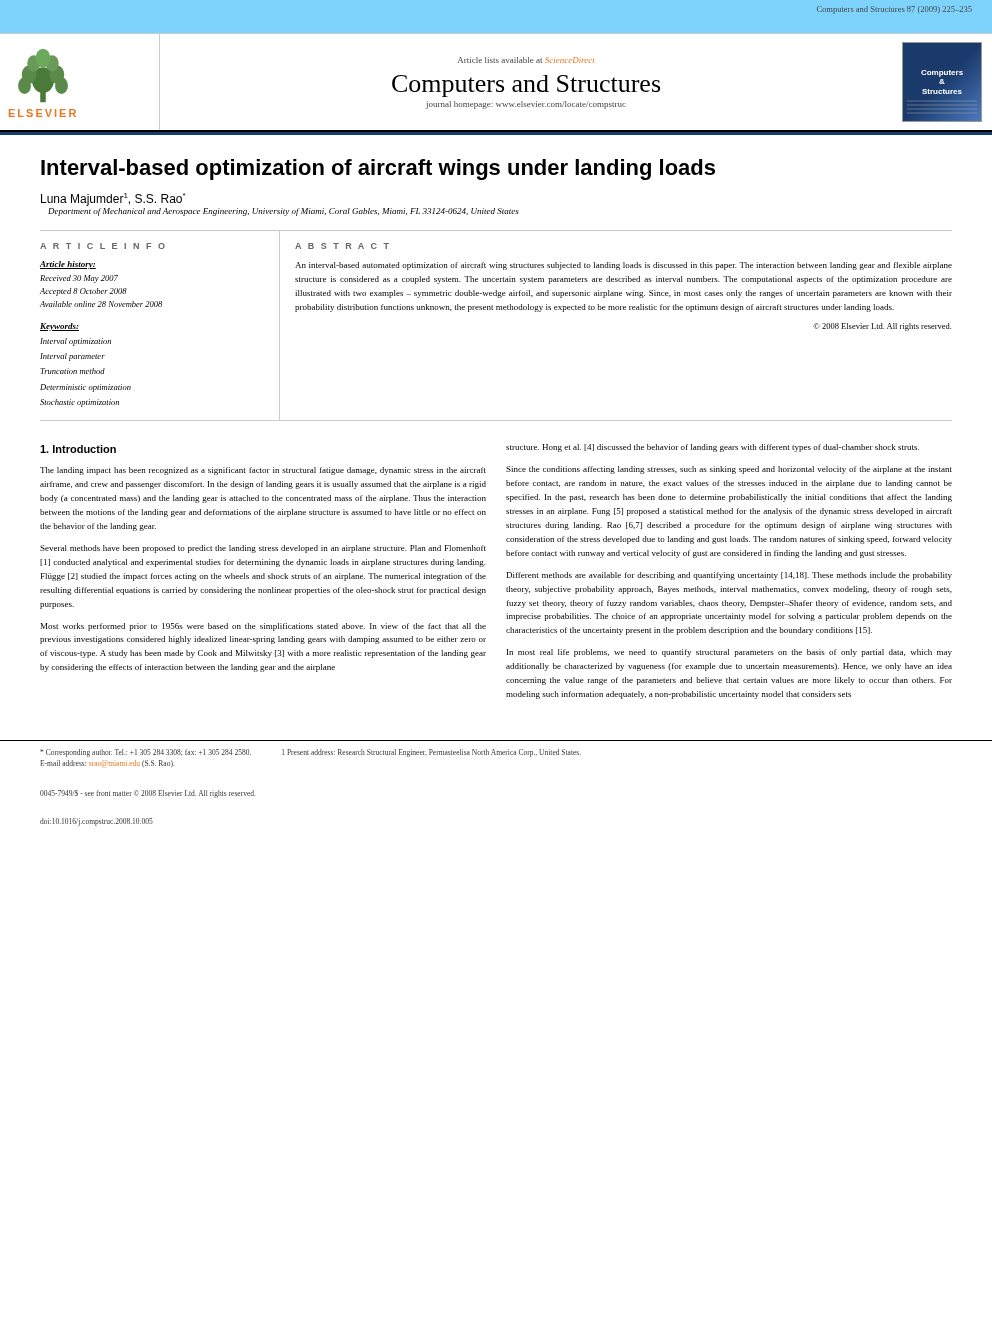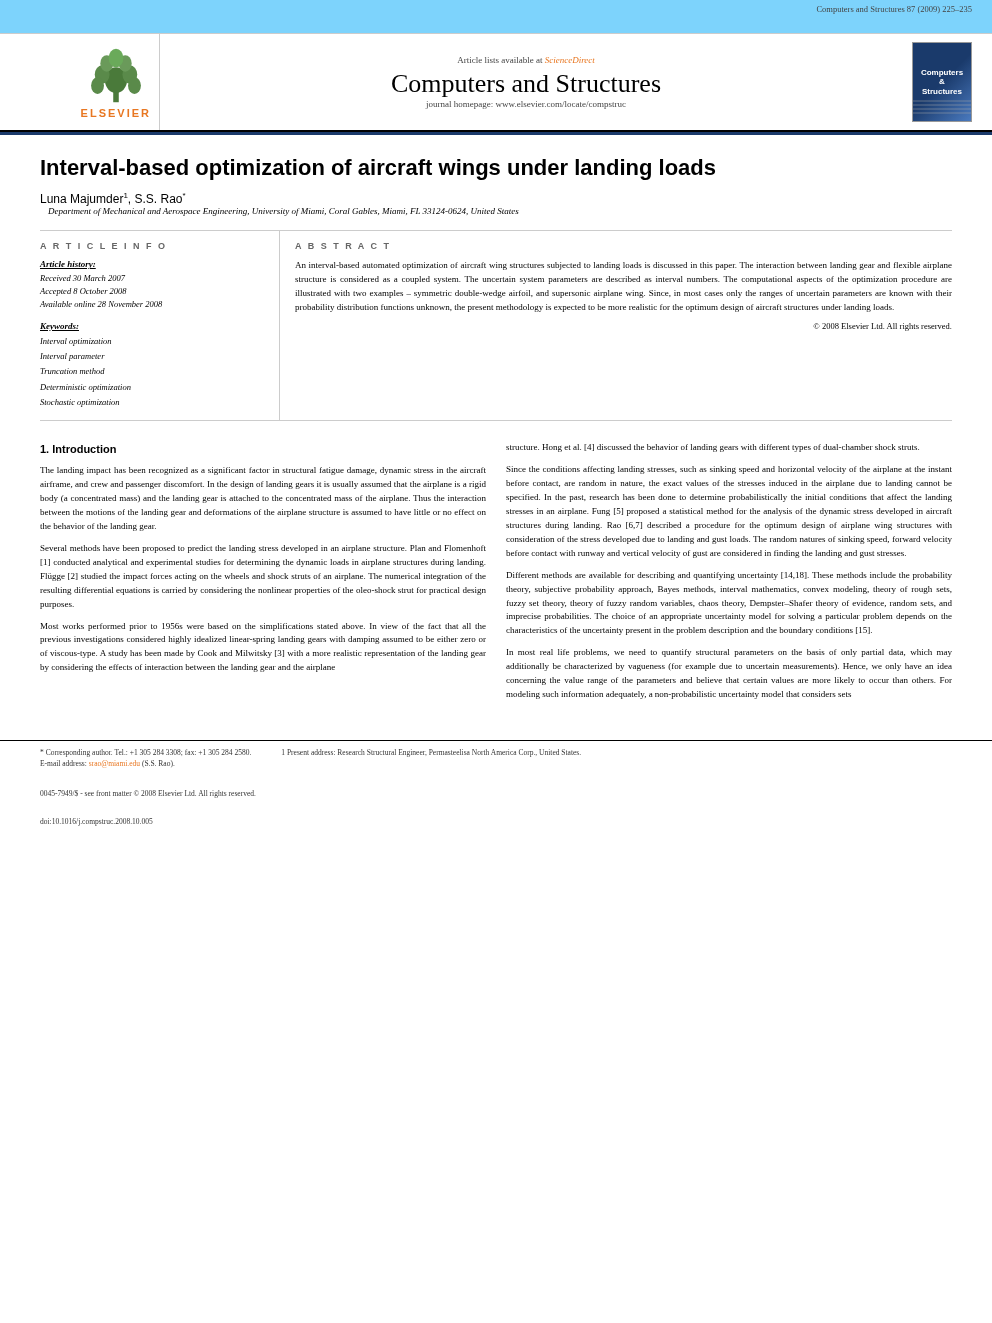--- a/index.html
+++ b/index.html
@@ -27,21 +27,21 @@
       display: flex;
       align-items: stretch;
       border-bottom: 2px solid #000;
       padding: 0;
     }
 
     .journal-header-left {
       width: 160px;
       display: flex;
       align-items: center;
-      justify-content: flex-end;
+      justify-content: flex-start;
       padding: 8px;
       border-right: 1px solid #ccc;
     }
 
     .elsevier-logo {
       display: flex;
       flex-direction: column;
       align-items: center;
       font-size: 9px;
     }
@@ -94,21 +94,21 @@
 
     .journal-header-right {
       width: 100px;
       display: flex;
       align-items: center;
       justify-content: center;
       padding: 8px;
     }
 
     .journal-thumb {
-      width: 60px;
+      width: 80px;
       height: 80px;
       border: 1px solid #999;
       background: linear-gradient(135deg, #1a3a6b 0%, #1a3a6b 50%, #4a7abf 100%);
       display: flex;
       flex-direction: column;
       align-items: center;
       justify-content: center;
       position: relative;
       overflow: hidden;
     }
@@ -346,21 +346,21 @@
   </div>
 
   <div class="affiliation">Department of Mechanical and Aerospace Engineering, University of Miami, Coral Gables, Miami, FL 33124-0624, United States</div>
 
   <div class="info-abstract-row">
 
     <div class="article-info-col">
       <div class="section-label">A R T I C L E   I N F O</div>
 
       <div class="info-subsection-title">Article history:</div>
-      <div class="info-date-item">Received 30 March 2007</div>
+      <div class="info-date-item">Received 30 May 2007</div>
       <div class="info-date-item">Accepted 8 October 2008</div>
       <div class="info-date-item">Available online 28 November 2008</div>
 
       <div style="margin-top:10px;">
         <div class="info-subsection-title">Keywords:</div>
         <div class="keywords-list">
           <div>Interval optimization</div>
           <div>Interval parameter</div>
           <div>Truncation method</div>
           <div>Deterministic optimization</div>

